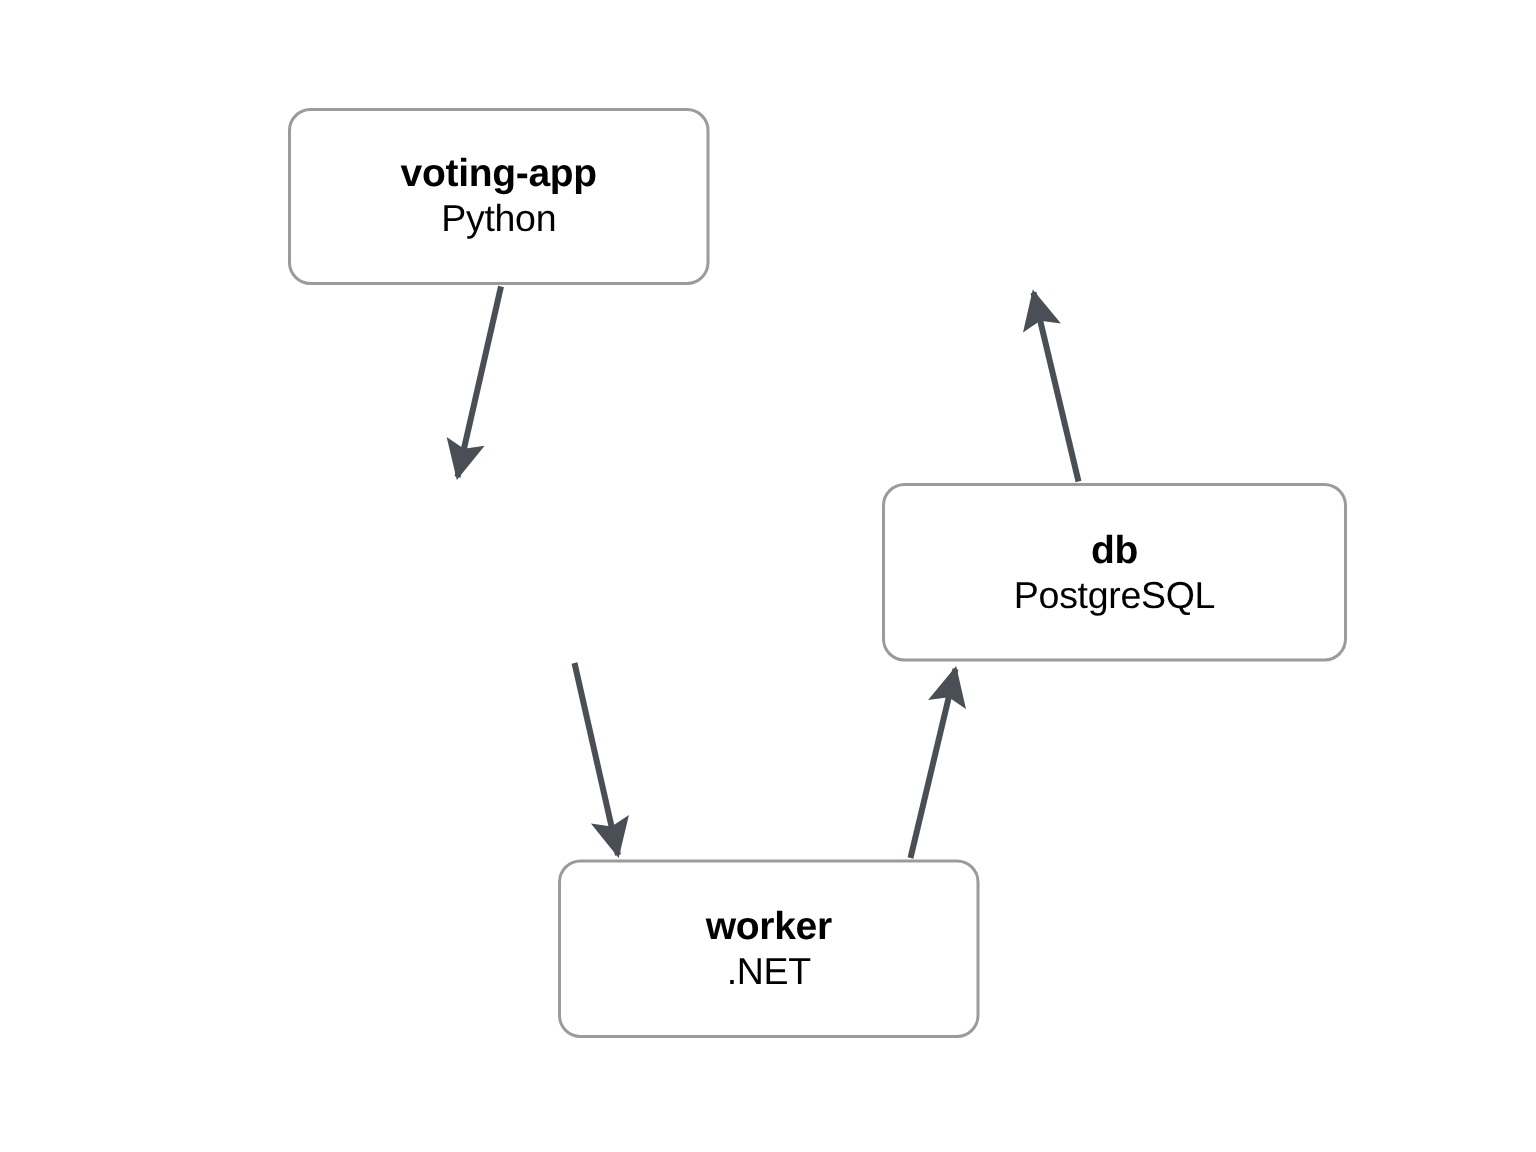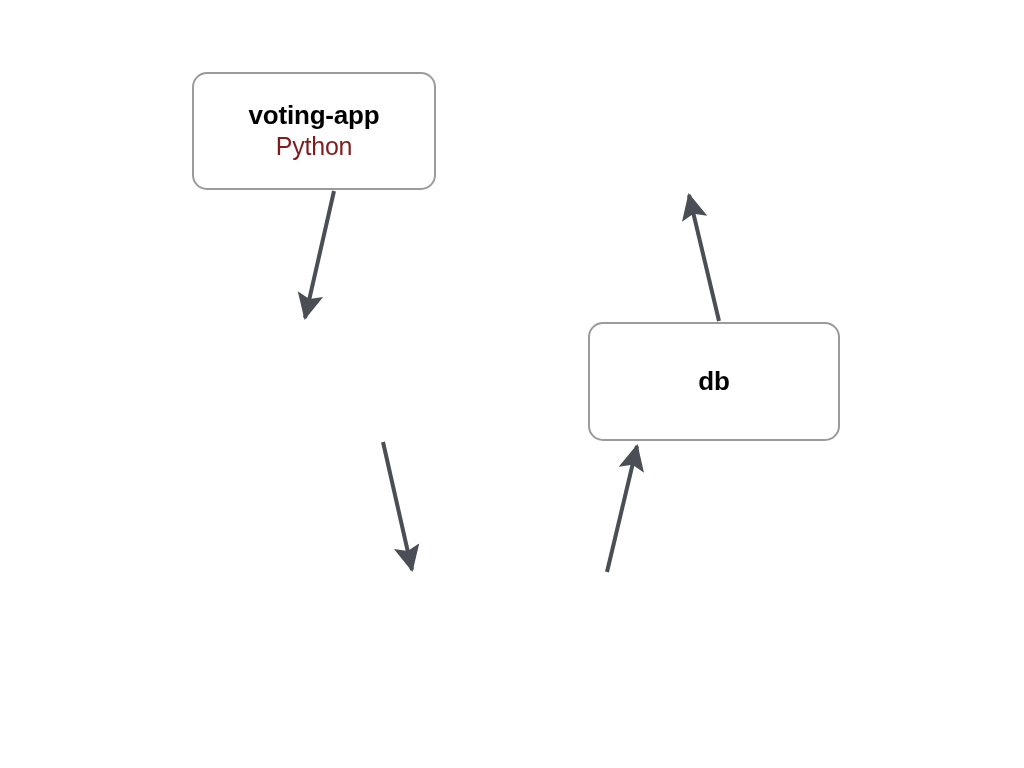--- a/index.html
+++ b/index.html
@@ -41,21 +41,21 @@
   .node-title {
     font-size: 26px;
     font-weight: bold;
     color: #000000;
     line-height: 1.18;
     letter-spacing: -0.2px;
   }
   .node-subtitle {
     font-size: 25px;
     font-weight: normal;
-    color: #7f1d1d;
+    color: #000000;
     line-height: 1.22;
     letter-spacing: -0.2px;
   }
 </style>
 </head>
 <body>
 
 <div id="diagram-canvas">
 
   <svg id="edge-layer" viewBox="0 0 1024 768" width="1024" height="768" xmlns="http://www.w3.org/2000/svg">
@@ -67,25 +67,30 @@
 
     <line x1="334" y1="191" x2="305" y2="318" stroke="#4a4f55" stroke-width="4" marker-end="url(#arrowhead)"></line>
 
     <line x1="383" y1="442" x2="412" y2="570" stroke="#4a4f55" stroke-width="4" marker-end="url(#arrowhead)"></line>
 
     <line x1="607" y1="572" x2="637" y2="446" stroke="#4a4f55" stroke-width="4" marker-end="url(#arrowhead)"></line>
 
     <line x1="719" y1="321" x2="689" y2="195" stroke="#4a4f55" stroke-width="4" marker-end="url(#arrowhead)"></line>
   </svg>
 
-  <div class="node" style="left:192px; top:72px; width:244px; height:118px;">
+  <div class="node" style="left:192px; top:72px; width:281px; height:118px;">
     <div class="node-title">voting-app</div>
     <div class="node-subtitle">Python</div>
   </div>
 
 
 
-  <div class="node" style="left:588px; top:322px; width:252px; height:119px;">
+  <div class="node" style="left:588px; top:322px; width:310px; height:119px;">
     <div class="node-title">db</div>
+    <div class="node-subtitle">PostgreSQL</div>
   </div>
 
+  <div class="node" style="left:372px; top:573px; width:281px; height:119px;">
+    <div class="node-title">worker</div>
+    <div class="node-subtitle">.NET</div>
+  </div>
 
 </div>
 
 </body></html>

